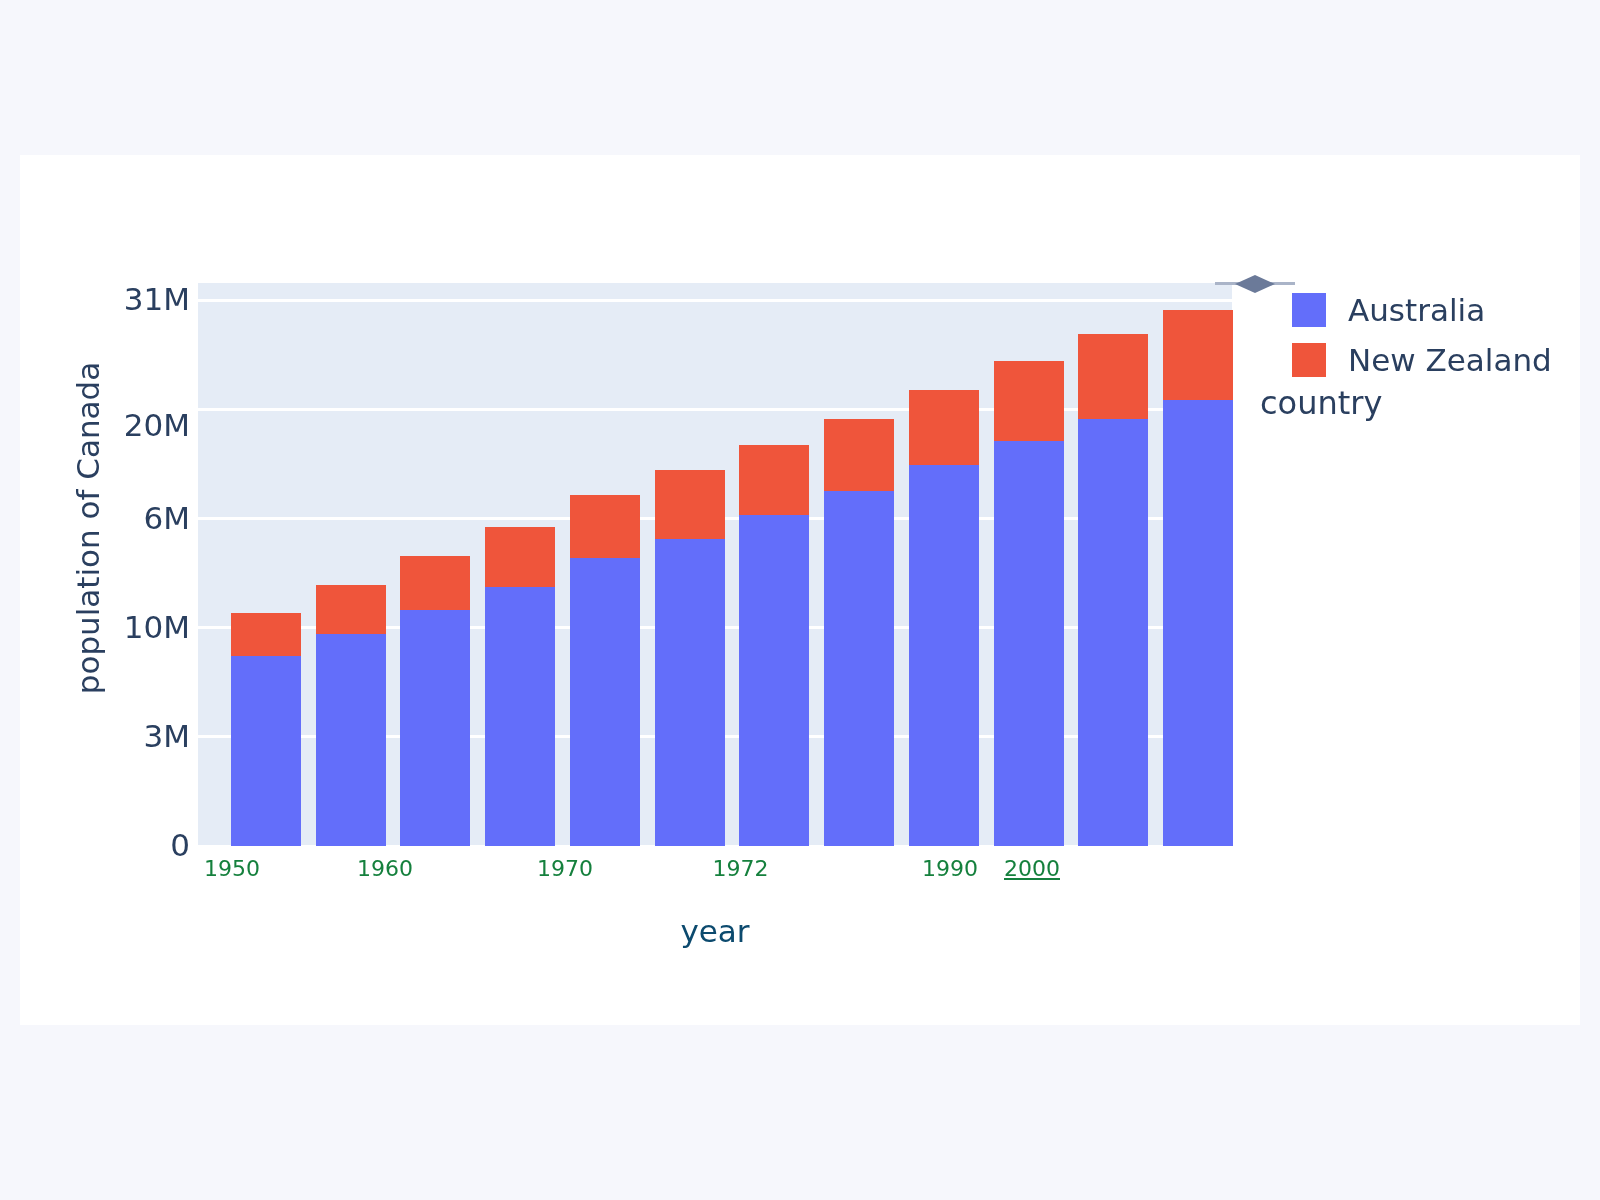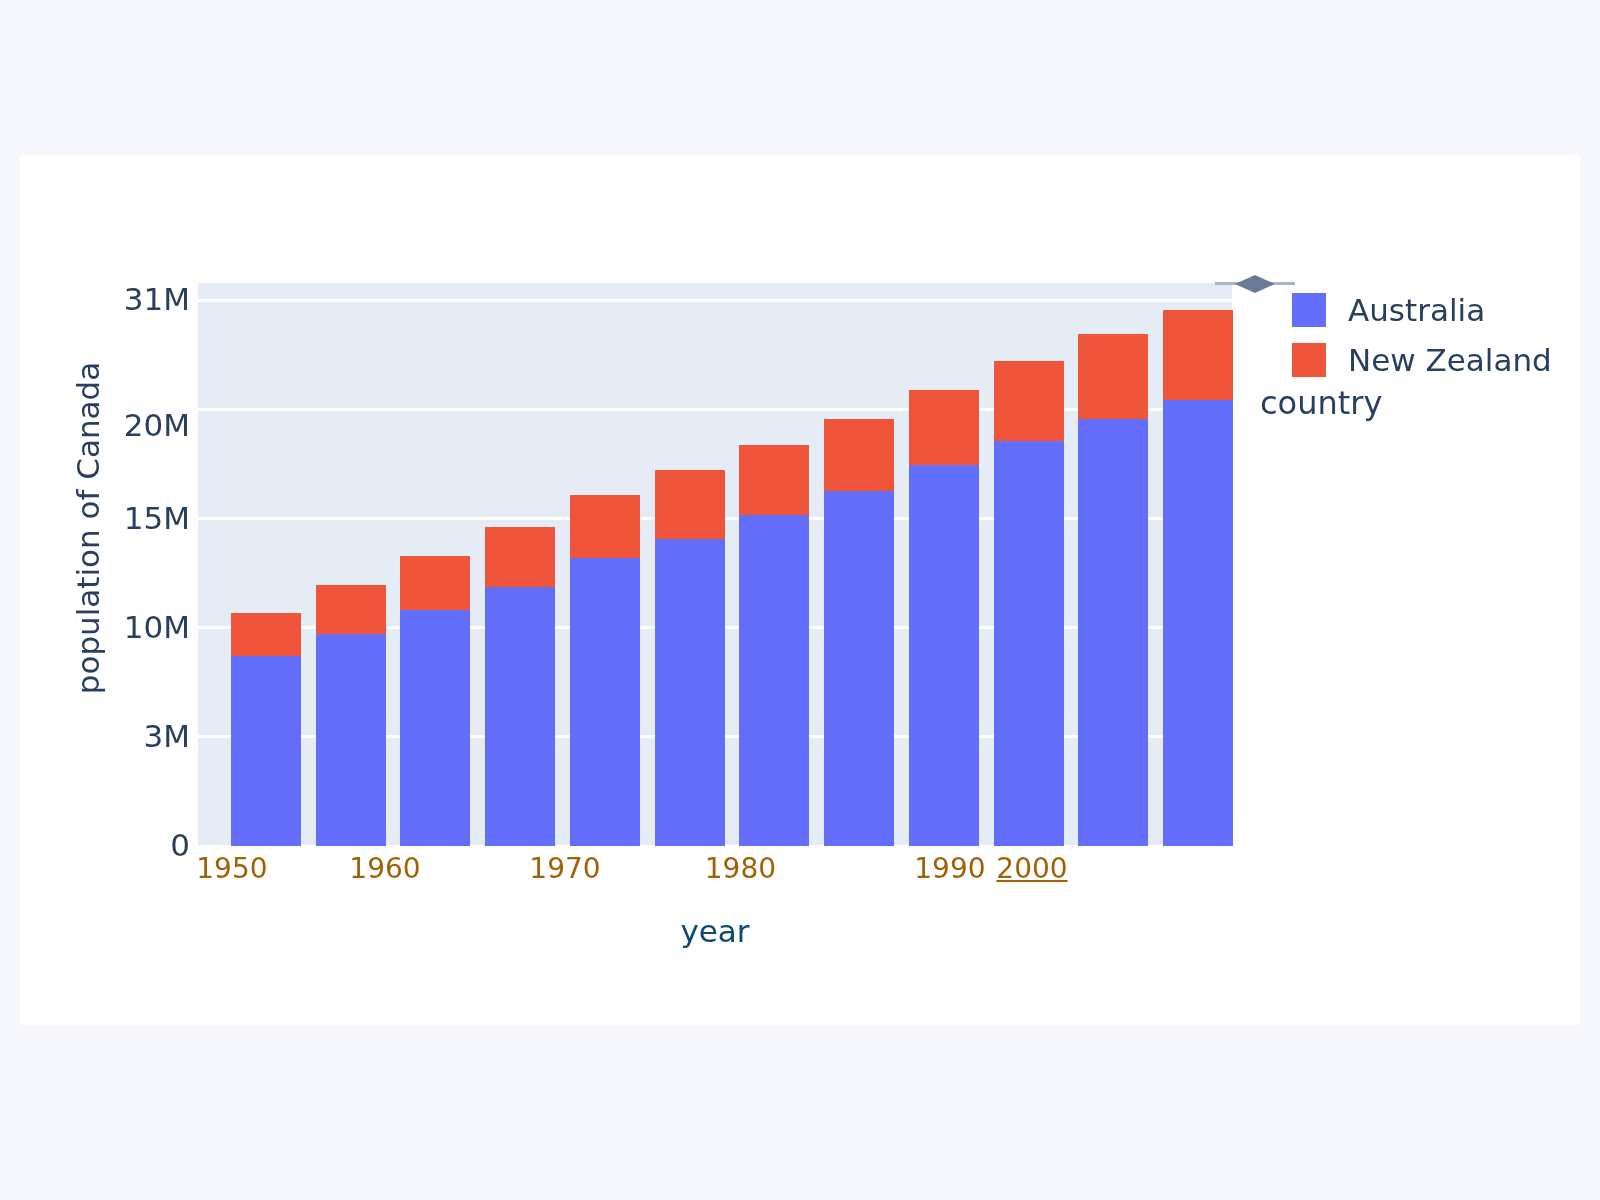--- a/index.html
+++ b/index.html
@@ -74,22 +74,22 @@
     position: absolute;
     left: 0;
     top: 0;
     width: 170px;  
     height: 100%;
   }
 
   .xtick {
     position: absolute;
     top: 0;
-    color: #a16207;
-    font-size: 28px;
+    color: #15803d;
+    font-size: 22px;
     line-height: 31px;
     white-space: nowrap;
     transform: translateX(-50%);
   }
   #xtick-row {
     position: absolute;
     left: 178px;
     top: 698px;
     width: 1034px;
     height: 40px;
@@ -249,30 +249,30 @@
           <div class="seg" style="bottom: 0px; height: 445.909px; background: rgb(99, 110, 250);"></div>
           <div class="seg" style="bottom: 445.909px; height: 89.8131px; background: rgb(239, 85, 59);"></div>
         </div>
       </div>
   </div>
 
   <div id="ytick-col">
       <div class="ytick" style="top: 675px;">0</div>
       <div class="ytick" style="top: 565.891px;">3M</div>
       <div class="ytick" style="top: 456.783px;">10M</div>
-      <div class="ytick" style="top: 347.674px;">15M</div>
+      <div class="ytick" style="top: 347.674px;">6M</div>
       <div class="ytick" style="top: 255px;">20M</div>
       <div class="ytick" style="top: 129.457px;">31M</div>
     </div>
 
   <div id="xtick-row">
       <div class="xtick" style="left: 33.9016px;">1950</div>
       <div class="xtick" style="left: 187px;">1960</div>
       <div class="xtick" style="left: 367px;">1970</div>
-      <div class="xtick" style="left: 542.426px;">1980</div>
+      <div class="xtick" style="left: 542.426px;">1972</div>
       <div class="xtick" style="left: 711.934px; margin-left: 40px;">1990</div>
       <div class="xtick" style="left: 834px; text-decoration: underline;">2000</div>
     </div>
 
   <div id="xaxis-title">year</div>
   <div id="yaxis-title">population of Canada</div>
 
   <div id="range-handle">
     <div class="bar-line"></div>
     <div class="diamond"></div>

